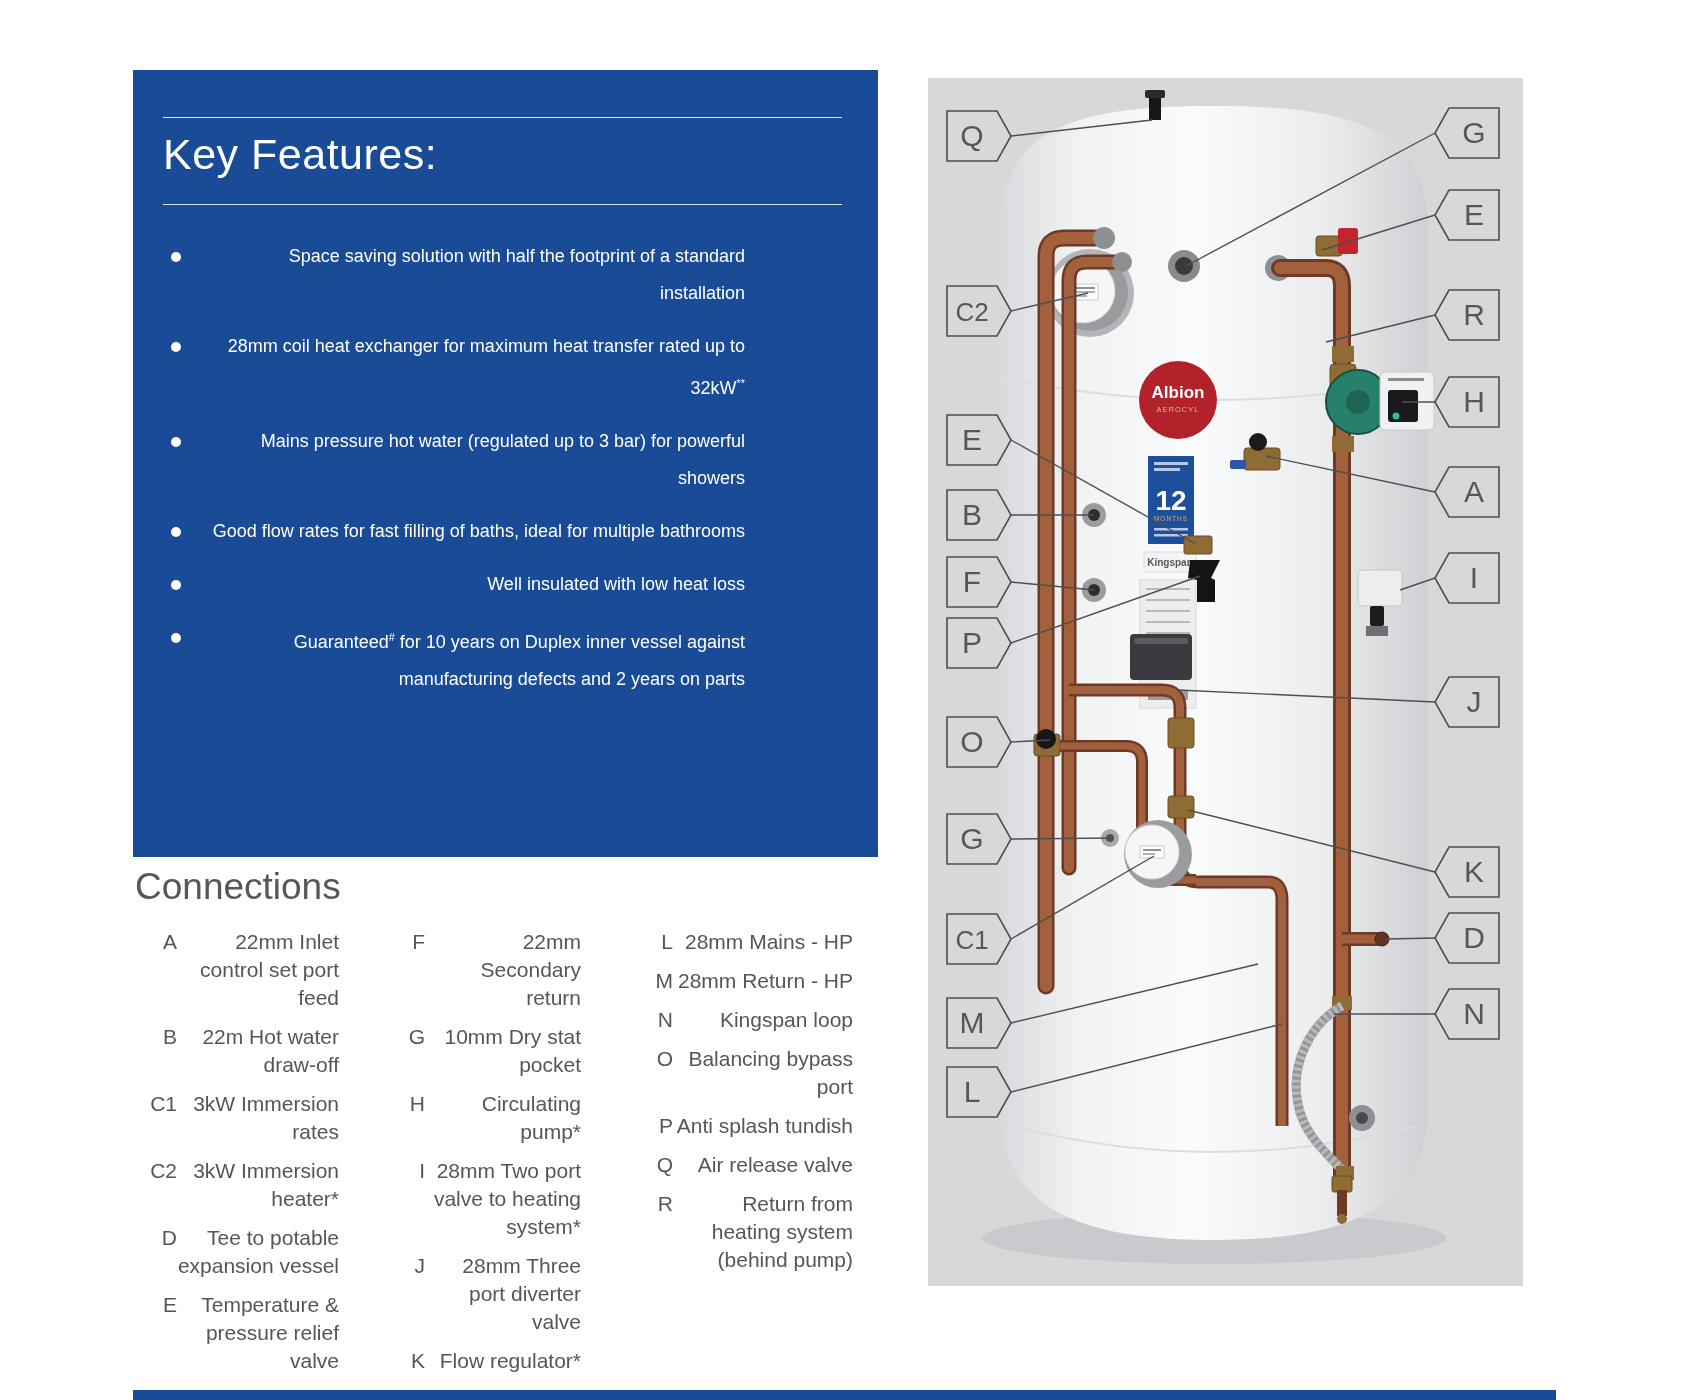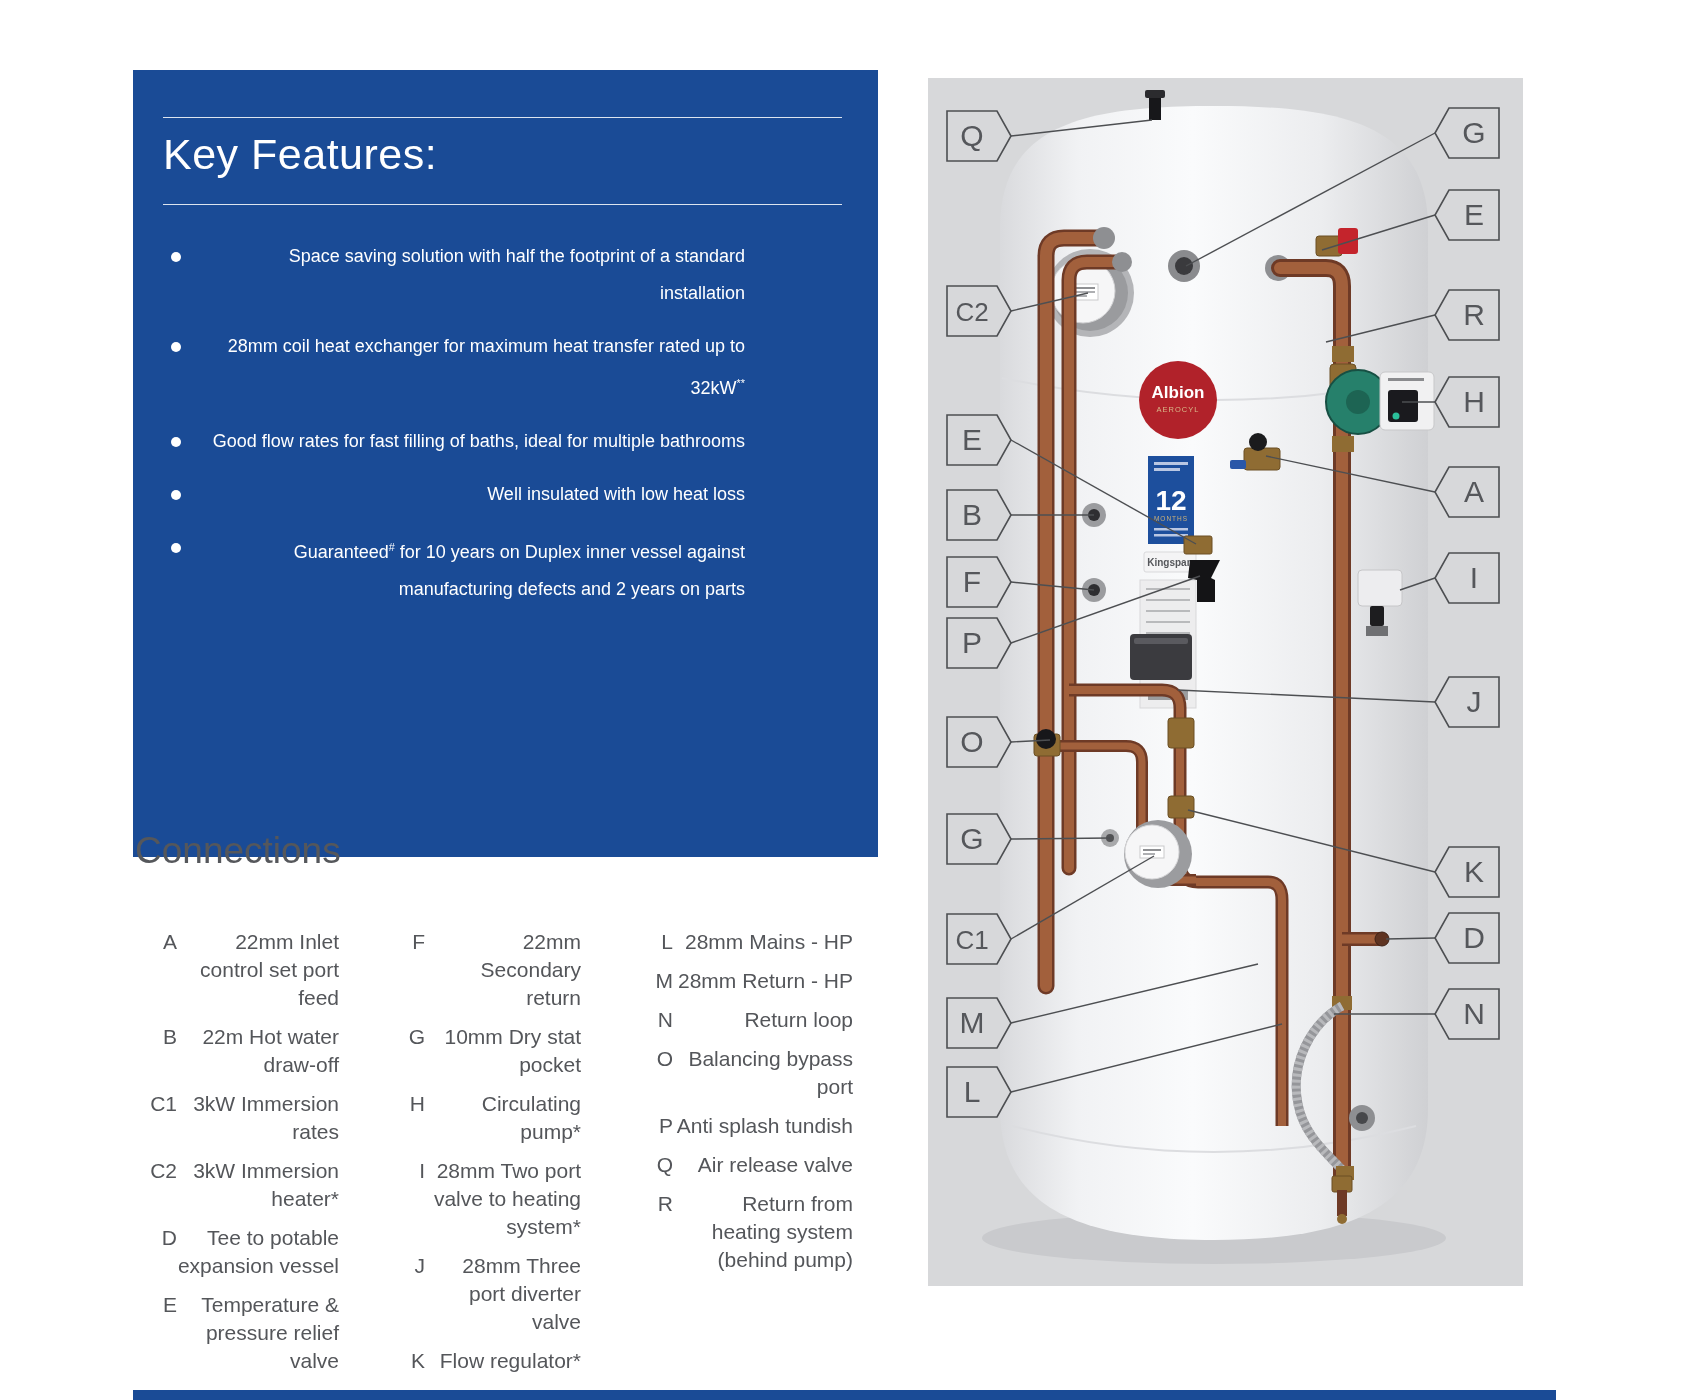--- a/index.html
+++ b/index.html
@@ -12,21 +12,21 @@
   .rule1{top:47px;} .rule2{top:134px;}
   .kf-title{position:absolute;left:30px;top:60px;color:#ffffff;font-size:43px;font-weight:300;letter-spacing:.5px;}
   .kf-list{position:absolute;left:32px;top:168px;width:580px;margin:0;padding:0;list-style:none;}
   .kf-list li{position:relative;padding-left:36px;margin-bottom:16px;color:#ffffff;
               font-size:18px;line-height:37px;font-weight:300;max-width:545px;}
   .kf-list li::before{content:"";position:absolute;left:6px;top:14px;width:10px;height:10px;
               border-radius:50%;background:#ffffff;}
   .kf-list sup{font-size:.6em;}
 
   
-  .conn-title{position:absolute;left:135px;top:830px;font-size:37px;font-weight:300;color:#55575b;}
+  .conn-title{position:absolute;left:135px;top:866px;font-size:37px;font-weight:300;color:#55575b;}
   .legend-col{position:absolute;top:928px;}
   .col1{left:143px;width:196px;} .col2{left:391px;width:190px;} .col3{left:641px;width:212px;}
   .legend-row{display:flex;margin-bottom:11px;font-size:21px;line-height:28px;color:#54565a;}
   .legend-key{flex:0 0 34px;} .col3 .legend-key{flex:0 0 32px;}
   .legend-label{flex:1;}
 
   
   .photo{position:absolute;left:928px;top:78px;width:595px;height:1208px;background:#d7d8da;}
   svg text{font-family:"Liberation Sans", sans-serif;}
 
@@ -37,20 +37,21 @@
 
 <div class="page">
 
   <div class="features">
     <div class="rule rule1"></div>
     <div class="kf-title">Key Features:</div>
     <div class="rule rule2"></div>
     <ul class="kf-list">
         <li>Space saving solution with half the footprint of a standard installation</li>
         <li>28mm coil heat exchanger for maximum heat transfer rated up to 32kW<sup>**</sup></li>
+        <li>Mains pressure hot water (regulated up to 3 bar) for powerful showers</li>
         <li>Good flow rates for fast filling of baths, ideal for multiple bathrooms</li>
         <li>Well insulated with low heat loss</li>
         <li>Guaranteed<sup>#</sup> for 10 years on Duplex inner vessel against manufacturing defects and 2 years on parts</li>
       </ul>
   </div>
 
   <div class="conn-title">Connections</div>
   <div class="legend-col col1">
       <div class="legend-row">
         <span class="legend-key">A</span>
@@ -107,21 +108,21 @@
       <div class="legend-row">
         <span class="legend-key">L</span>
         <span class="legend-label">28mm Mains - HP</span>
       </div>
       <div class="legend-row">
         <span class="legend-key">M</span>
         <span class="legend-label">28mm Return - HP</span>
       </div>
       <div class="legend-row">
         <span class="legend-key">N</span>
-        <span class="legend-label">Return loop</span>
+        <span class="legend-label">Kingspan loop</span>
       </div>
       <div class="legend-row">
         <span class="legend-key">O</span>
         <span class="legend-label">Balancing bypass port</span>
       </div>
       <div class="legend-row">
         <span class="legend-key">P</span>
         <span class="legend-label">Anti splash tundish</span>
       </div>
       <div class="legend-row">

